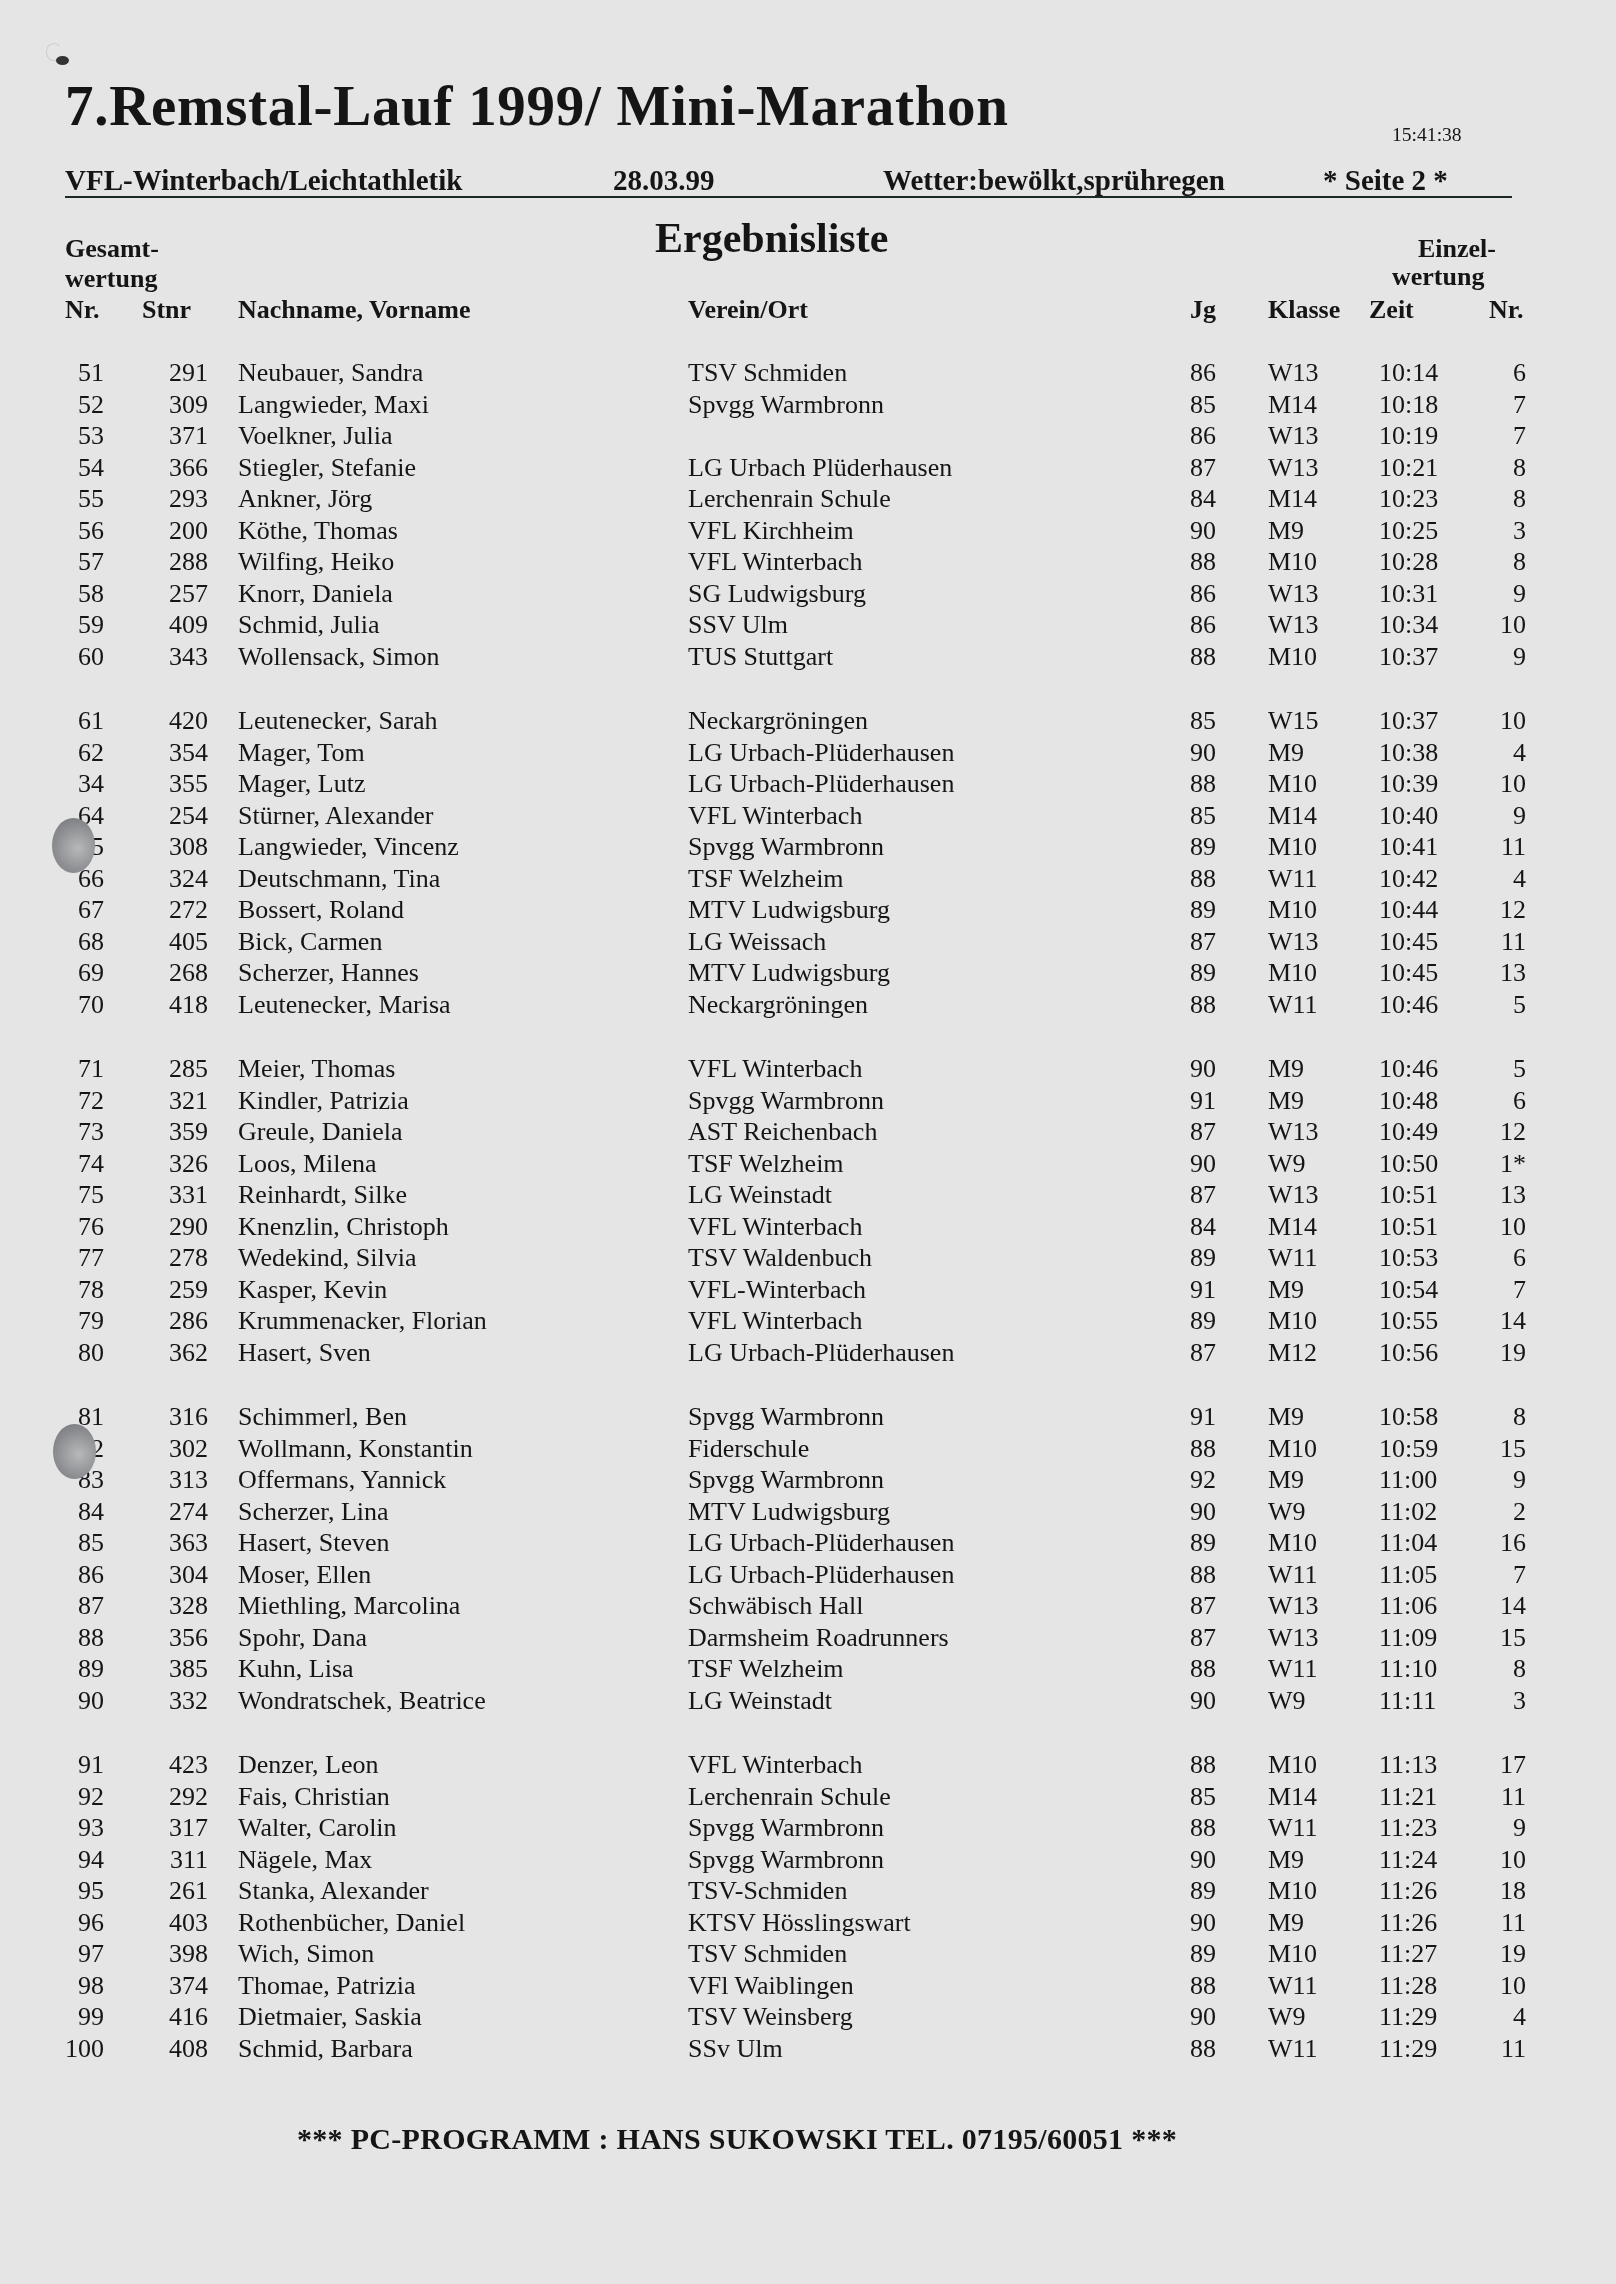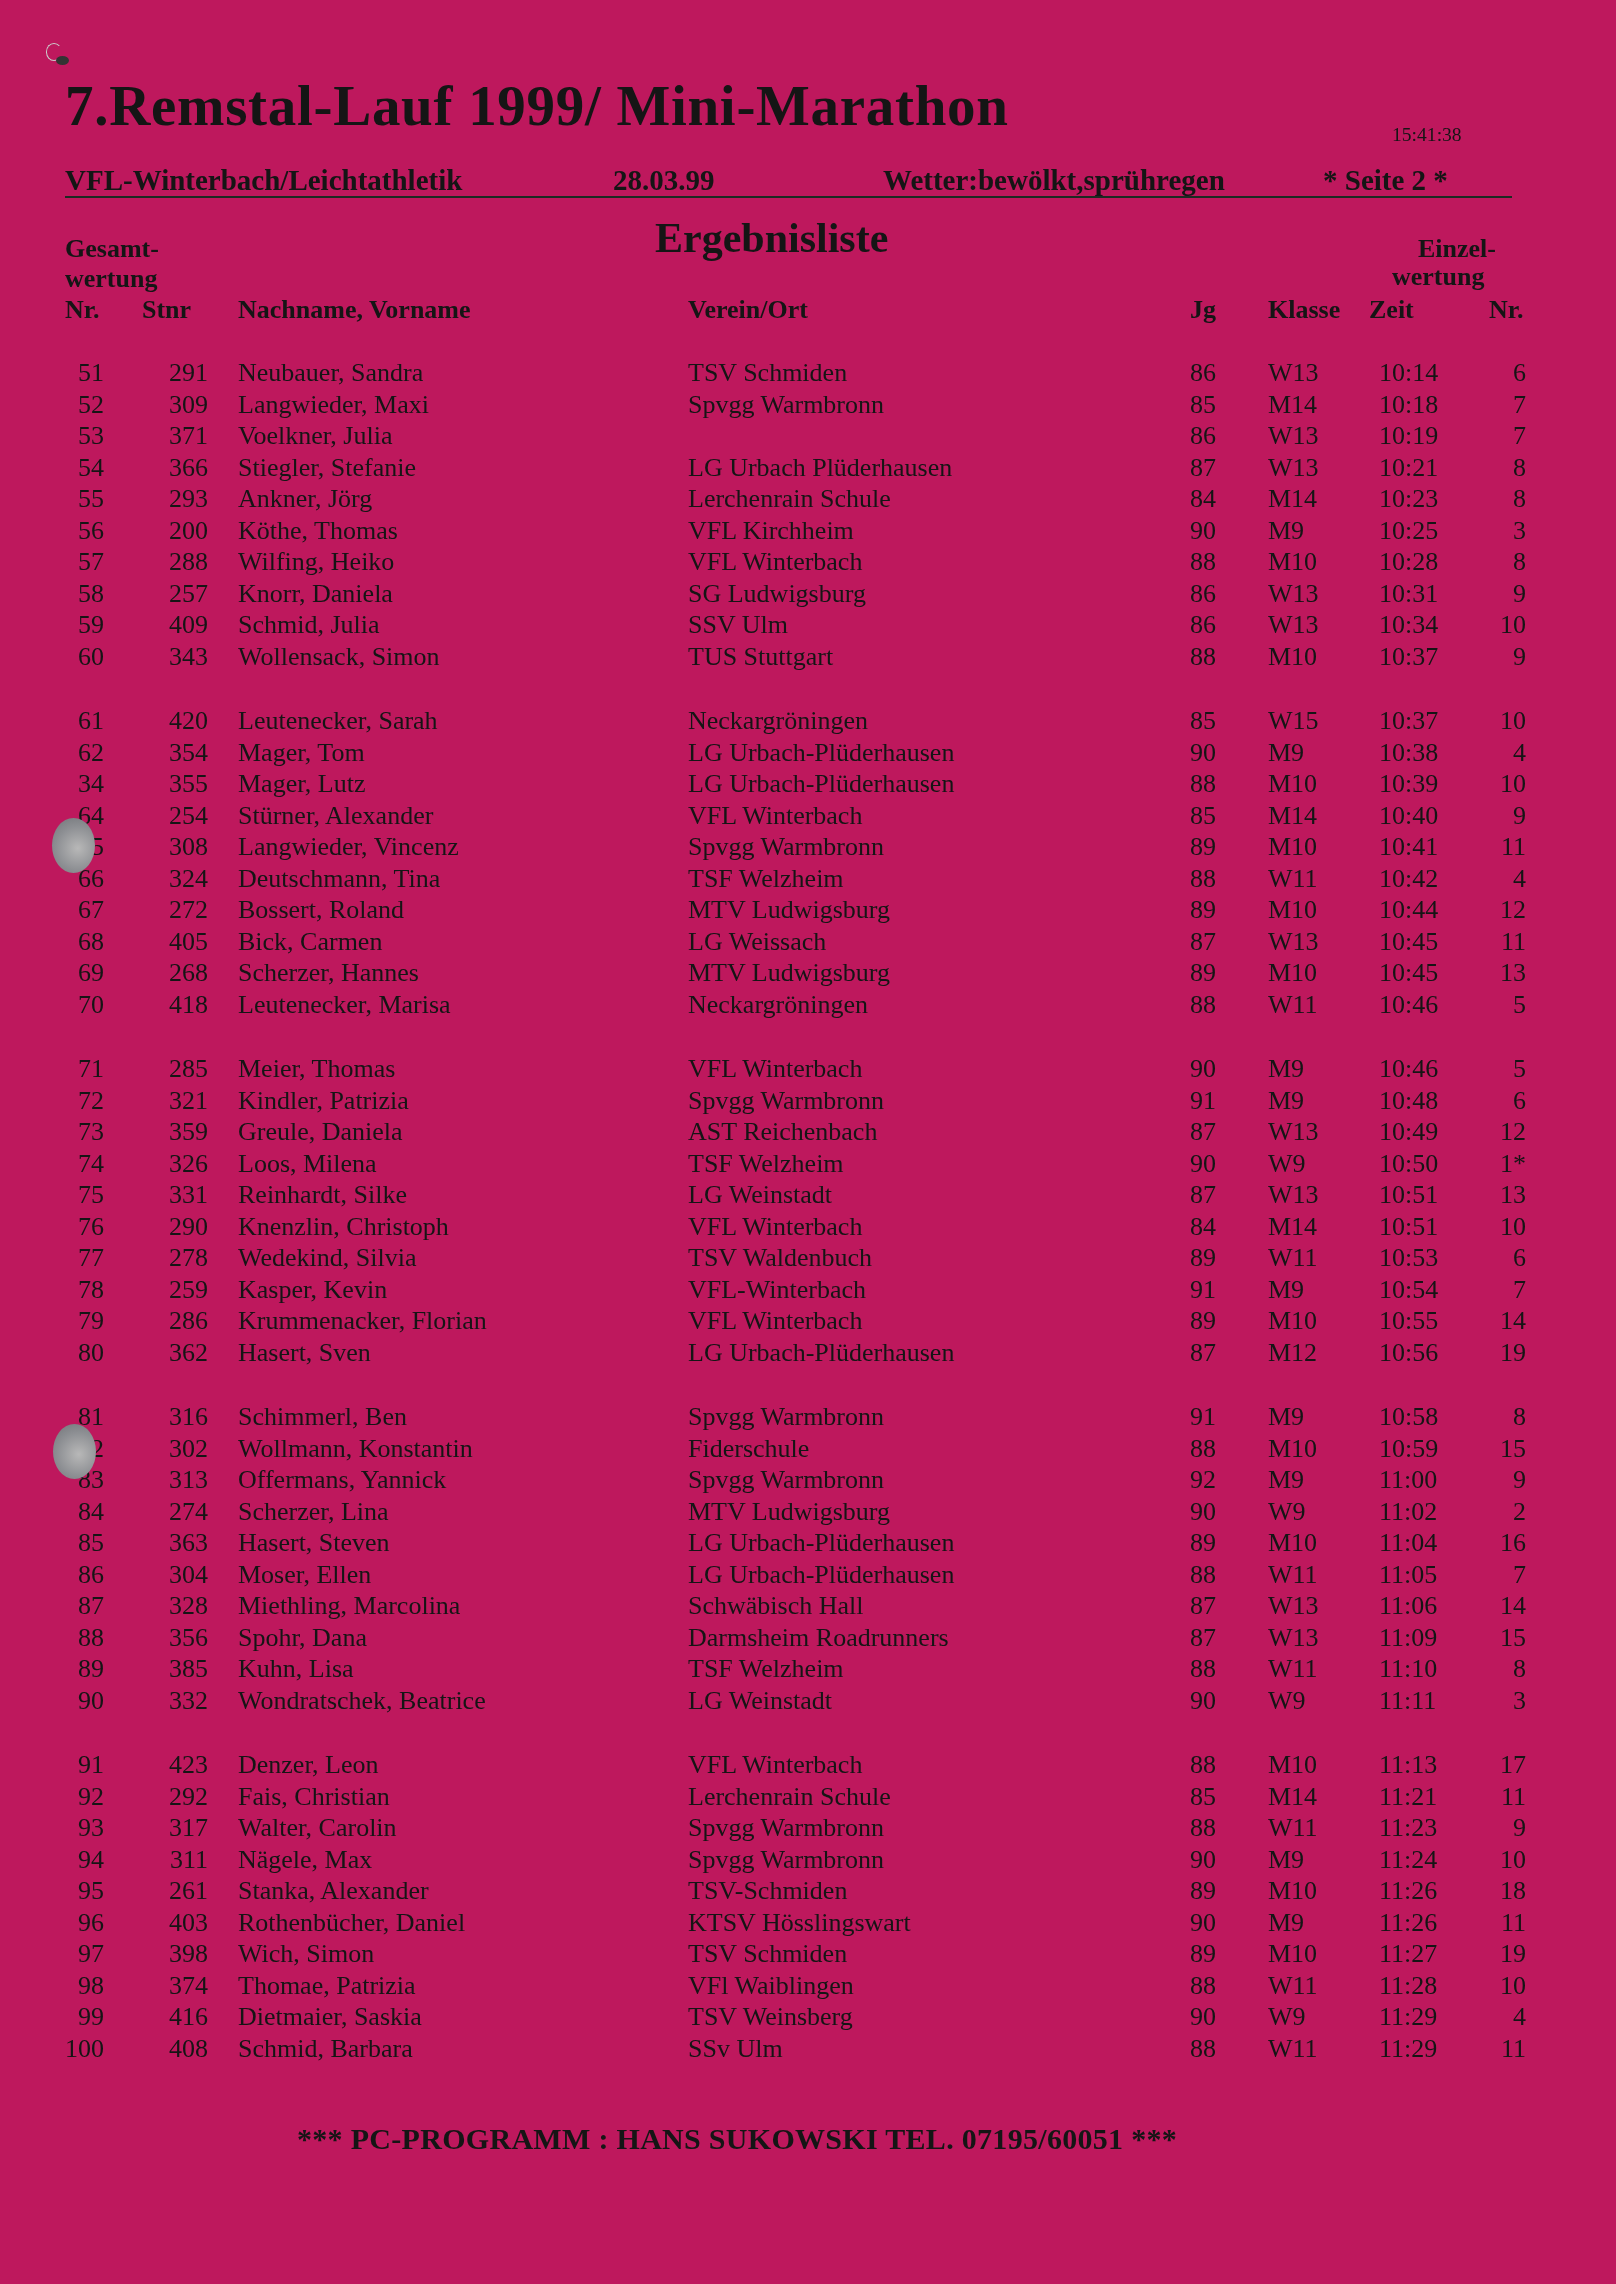--- a/index.html
+++ b/index.html
@@ -1,18 +1,18 @@
 <!DOCTYPE html>
 <html style="font-size:10.4px"><head>
 <meta charset="utf-8">
 <style>
   html, body { margin: 0; padding: 0; background: #ffffff; }
   body { width: 1617px; height: 2284px; position: relative; overflow: hidden;
          font-family: "Liberation Serif", "DejaVu Serif", serif; color: #151515; }
-  .page { position: absolute; left: 0; top: 0; width: 1617px; height: 2284px; background: #be185d; }
+  .page { position: absolute; left: 0; top: 0; width: 1617px; height: 2284px; background: #e5e5e5; }
   .corner-mark { position: absolute; left: 56px; top: 56px; width: 13px; height: 9px; border-radius: 50%; background: #333; }
   .corner-mark2 { position: absolute; left: 46px; top: 43px; width: 14.3px; height: 15.6px; border: 1.3px solid #ccc; border-radius: 50%; border-right-color: transparent; }
   .title { position: absolute; left: 65px; top: 73px; font-size: 57px; font-weight: bold; letter-spacing: 0.7px; white-space: nowrap; }
   .time { position: absolute; left: 1392px; top: 124px; font-size: 19.6px; white-space: nowrap; }
   .hdr { position: absolute; top: 164px; font-size: 29px; font-weight: bold; white-space: nowrap; }
   .hdr-org { left: 65px; }
   .hdr-date { left: 613px; }
   .hdr-weather { left: 883px; }
   .hdr-page { left: 1323px; }
   .hdr-line { position: absolute; left: 65px; top: 196px; width: 1447px; height: 2px; background: #1c2a22; }

